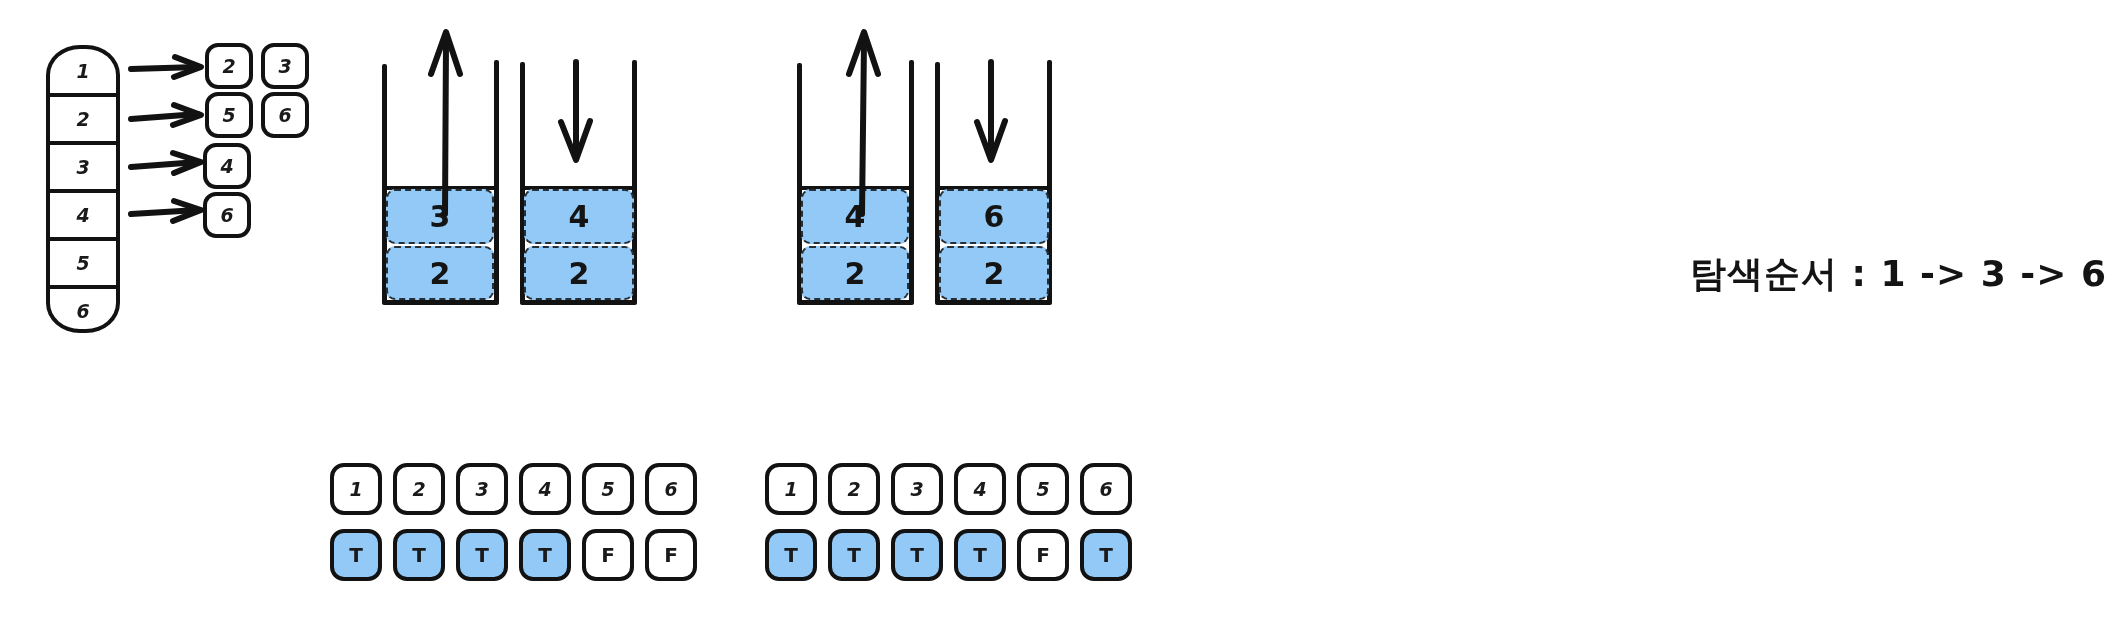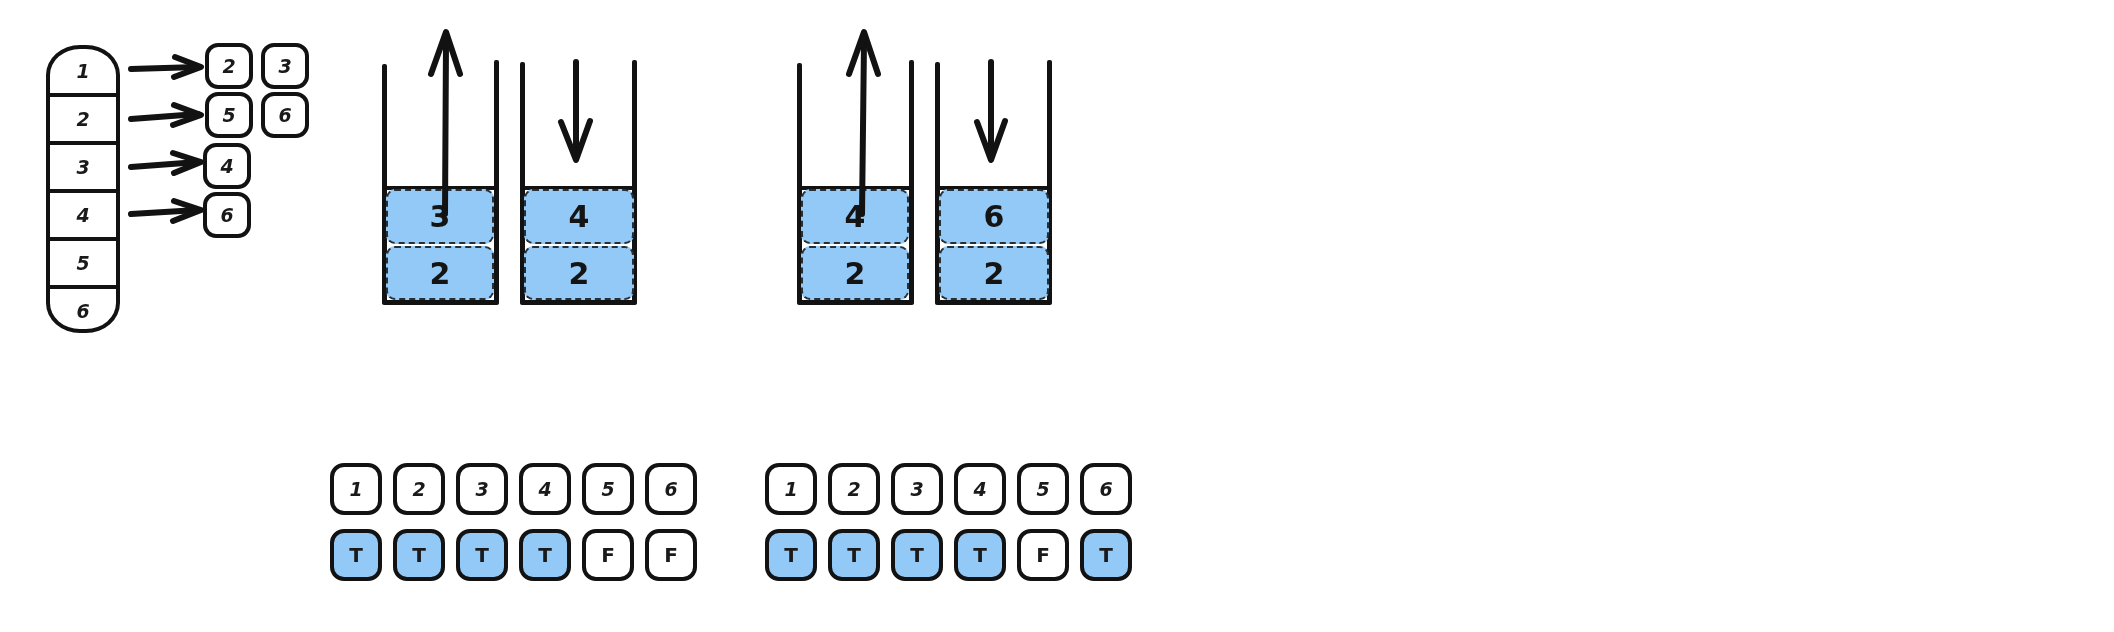--- a/index.html
+++ b/index.html
@@ -274,14 +274,15 @@
     <div class="vbox" style="left:315px;top:0px;">6</div>
 
     <div class="vbox flag on" style="left:0px;top:66px;">T</div>
     <div class="vbox flag on" style="left:63px;top:66px;">T</div>
     <div class="vbox flag on" style="left:126px;top:66px;">T</div>
     <div class="vbox flag on" style="left:189px;top:66px;">T</div>
     <div class="vbox flag" style="left:252px;top:66px;">F</div>
     <div class="vbox flag on" style="left:315px;top:66px;">T</div>
   </div>
 
+  <div id="traversal-caption" class="hand">탐색순서 : 1 -&gt; 3 -&gt; 6</div>
 
 </div>
 
 </body></html>

